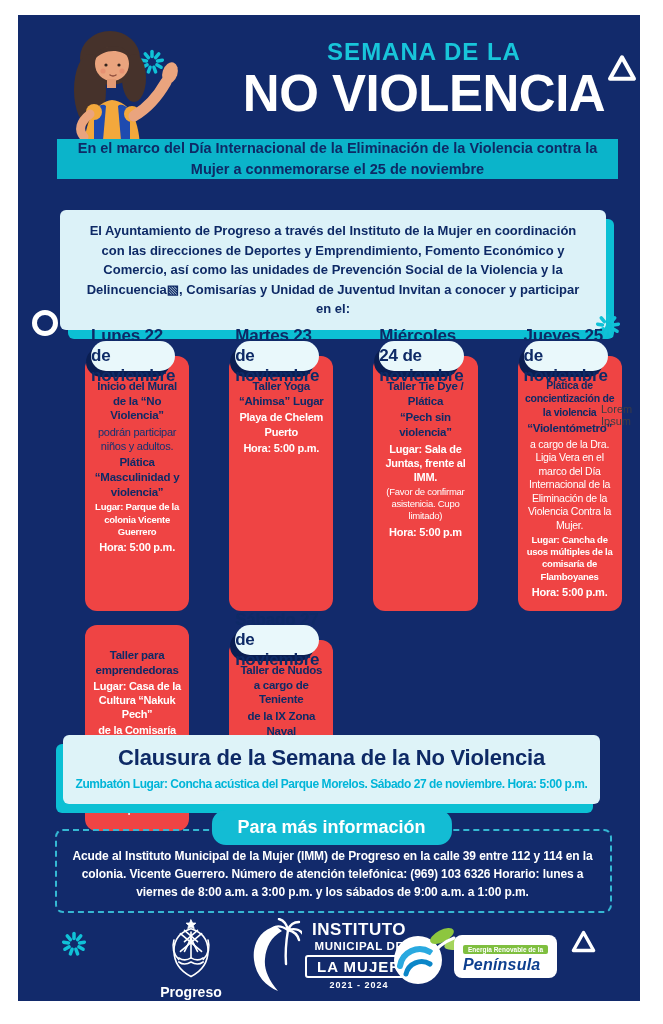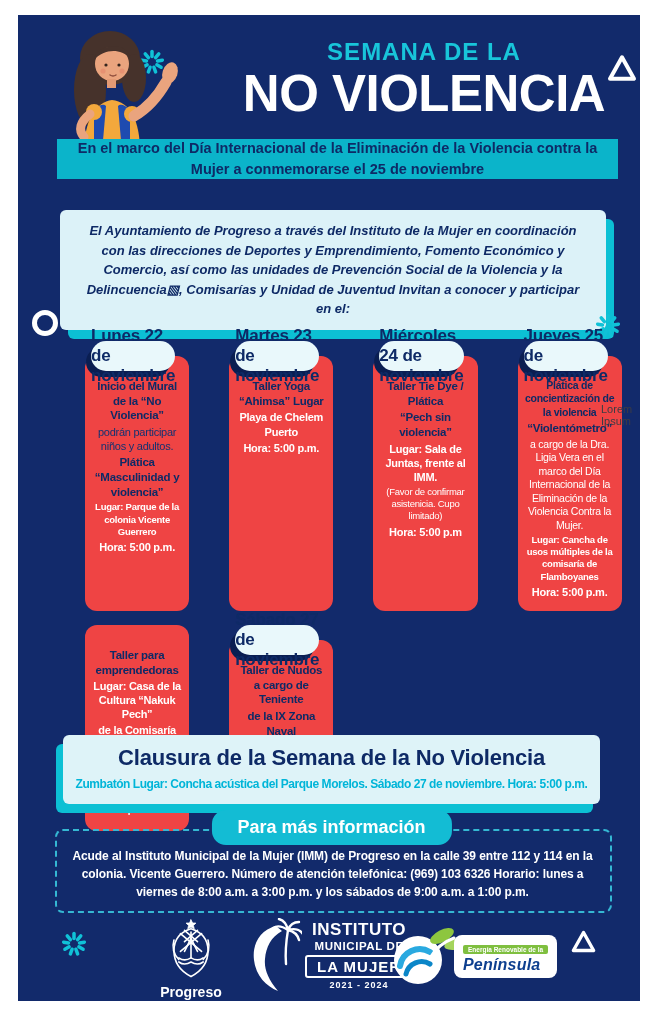--- a/index.html
+++ b/index.html
@@ -20,21 +20,21 @@
   .kicker{font-size:24px;font-weight:800;color:#18c5da;letter-spacing:1px;}
   .title{font-size:51px;font-weight:900;color:#ffffff;line-height:.95;margin-top:4px;letter-spacing:-.5px;}
   .banner{position:absolute;left:57px;top:139px;width:561px;height:40px;background:#0bb4ca;color:#0e2a66;
           font-size:14.5px;font-weight:600;line-height:1.45;text-align:center;z-index:3;
           display:flex;align-items:center;justify-content:center;padding:0 14px;box-sizing:border-box;}
   .banner b{font-weight:800;}
 
   
   .intro-card{position:absolute;left:60px;top:210px;width:546px;box-sizing:border-box;background:#dcf2f8;
               border-radius:6px;box-shadow:8px 9px 0 #0cc0d4;padding:11px 22px;color:#0e2a66;
-              font-size:13px;line-height:1.5;text-align:center;font-weight:600;font-style:italic;}
+              font-size:13px;line-height:1.5;text-align:center;font-weight:600;}
   .intro-card b{font-weight:800;}
 
   .program-title{position:absolute;left:0;top:302px;width:663px;text-align:center;
                  font-size:29px;font-weight:900;color:#12c6dc;letter-spacing:.5px;}
   .ring{position:absolute;left:32px;top:310px;width:16px;height:16px;border:5px solid #fff;border-radius:50%;}
 
   
   .cards{position:absolute;left:85px;top:341px;width:515px;display:grid;
          grid-template-columns:1fr 1fr 1fr 1fr;column-gap:40px;row-gap:14px;}
   .day-card{display:flex;flex-direction:column;}

